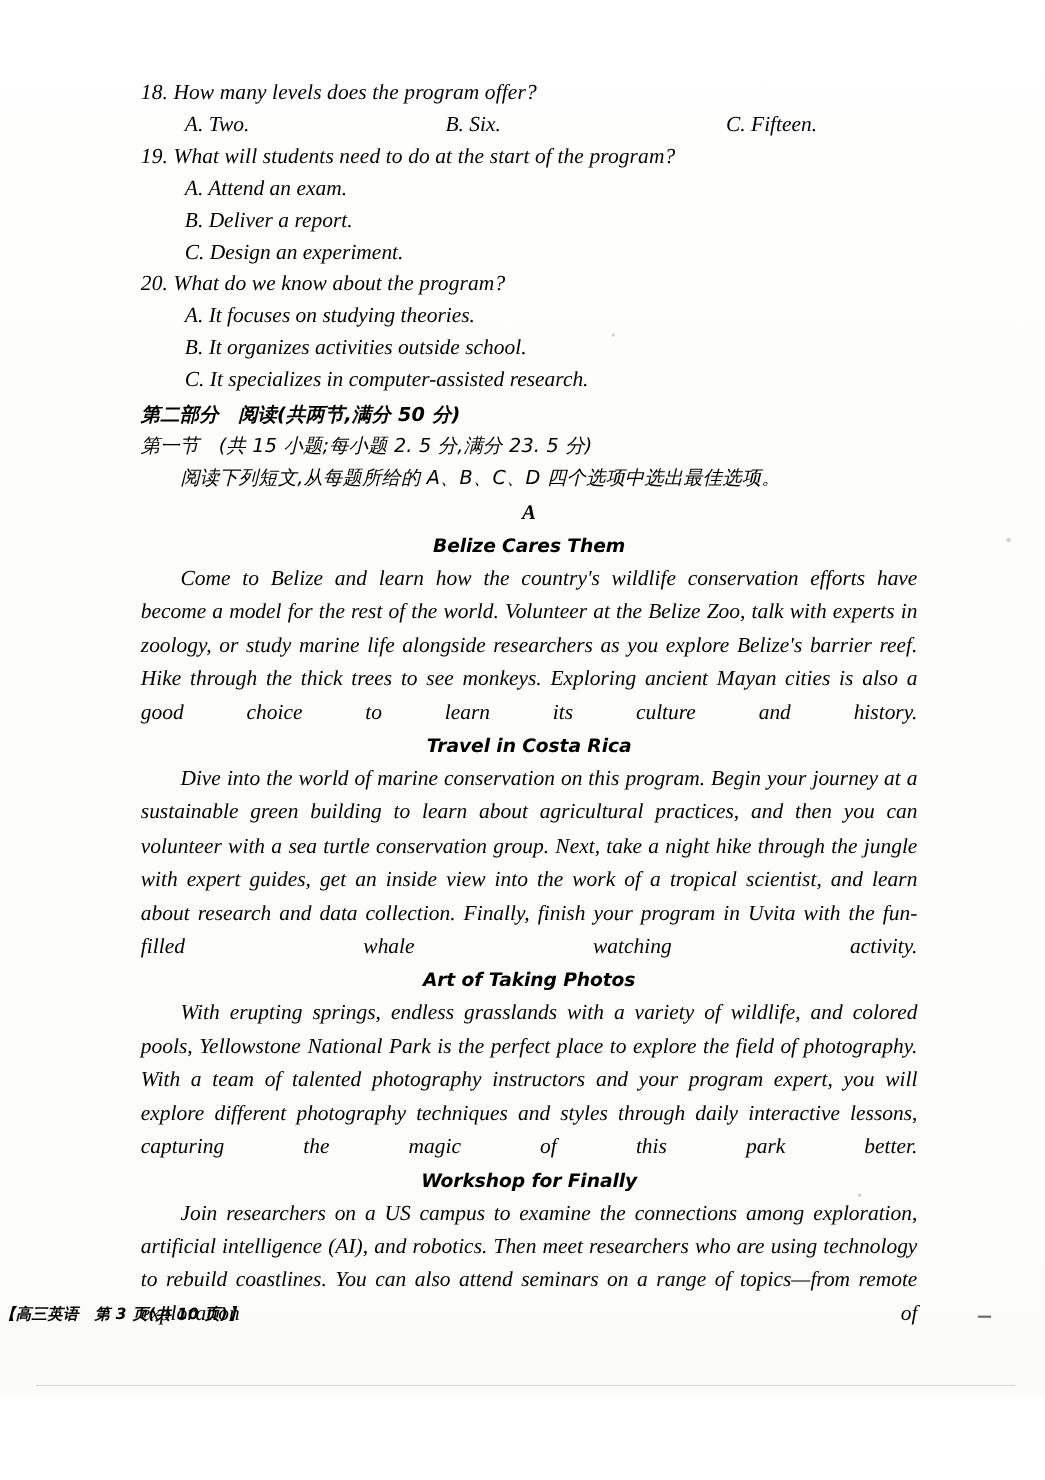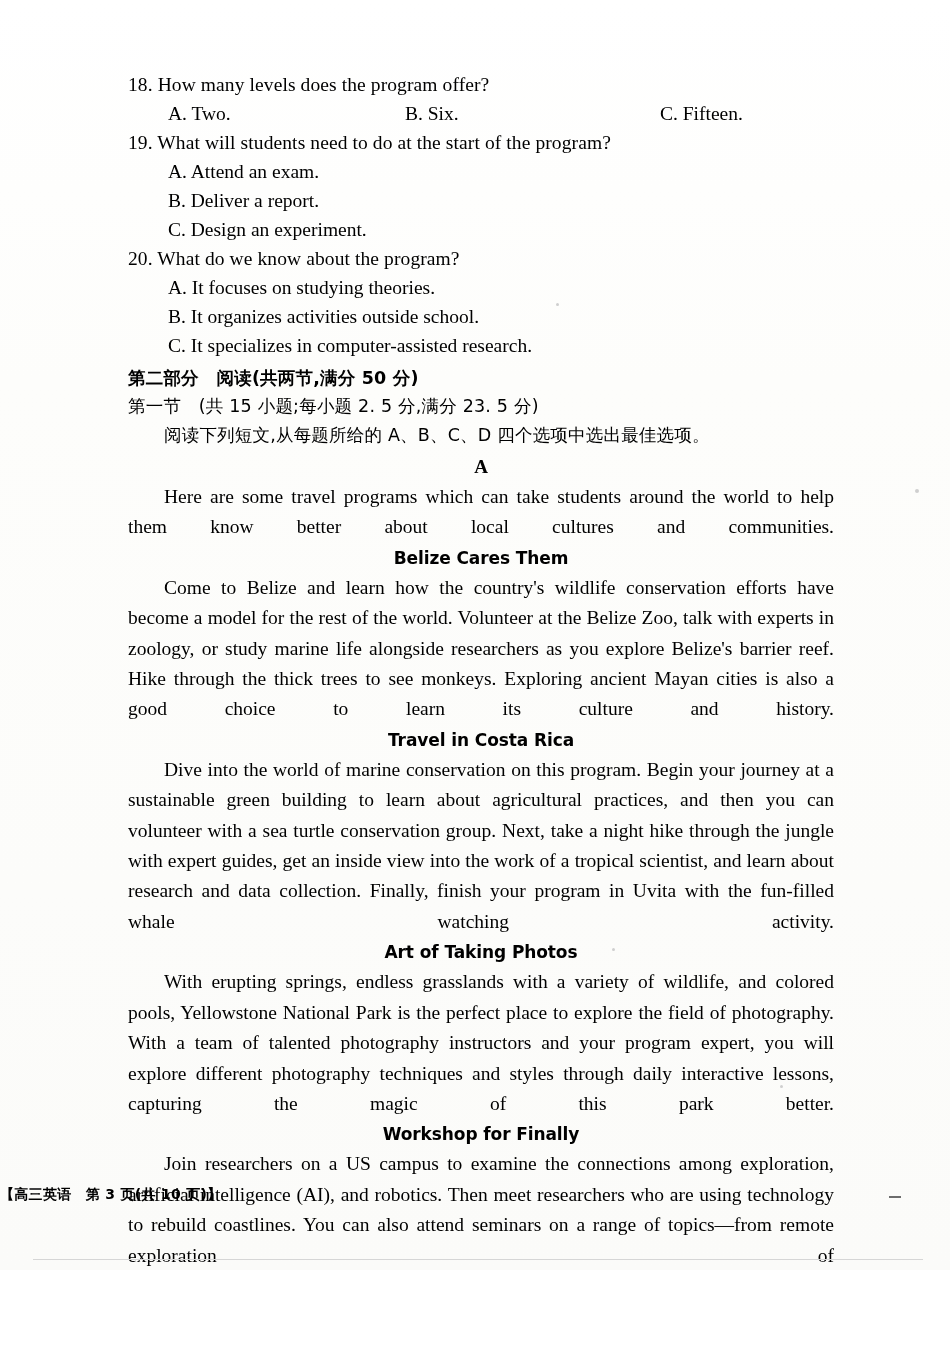--- a/index.html
+++ b/index.html
@@ -23,20 +23,21 @@
     height: 1270px;
     background:
       linear-gradient(180deg, #ffffff 0%, #fdfdfb 30%, #fcfcfa 70%, #fbfbf9 100%);
   }
   .page {
     position: absolute;
     left: 0; top: 0;
     width: 777px;
     height: 1345px;
     padding: 0;
+    font-style: italic;
   }
   .content {
     position: absolute;
     left: 128px;
     top: 70px;
     width: 706px;
   }
 
   
   .q-line {
@@ -186,21 +187,20 @@
     <div class="q-line q-stem">20. What do we know about the program?</div>
     <div class="opt-stack">A. It focuses on studying theories.</div>
     <div class="opt-stack">B. It organizes activities outside school.</div>
     <div class="opt-stack">C. It specializes in computer-assisted research.</div>
 
     <div class="cn-head">第二部分　阅读(共两节,满分 50 分)</div>
     <div class="cn-sub">第一节　(共 15 小题;每小题 2. 5 分,满分 23. 5 分)</div>
     <div class="cn-instr">阅读下列短文,从每题所给的 A、B、C、D 四个选项中选出最佳选项。</div>
     <div class="sec-letter">A</div>
 
-    <p class="para last-wide">Here are some travel programs which can take students around the world to help them know better about local cultures and communities.</p>
 
     <div class="sub-head">Belize Cares Them</div>
     <p class="para last-wide">Come to Belize and learn how the country's wildlife conservation efforts have become a model for the rest of the world. Volunteer at the Belize Zoo, talk with experts in zoology, or study marine life alongside researchers as you explore Belize's barrier reef. Hike through the thick trees to see monkeys. Exploring ancient Mayan cities is also a good choice to learn its culture and history.</p>
 
     <div class="sub-head">Travel in Costa Rica</div>
     <p class="para last-wide">Dive into the world of marine conservation on this program. Begin your journey at a sustainable green building to learn about agricultural practices, and then you can volunteer with a sea turtle conservation group. Next, take a night hike through the jungle with expert guides, get an inside view into the work of a tropical scientist, and learn about research and data collection. Finally, finish your program in Uvita with the fun-filled whale watching activity.</p>
 
     <div class="sub-head">Art of Taking Photos</div>
     <p class="para last-wide">With erupting springs, endless grasslands with a variety of wildlife, and colored pools, Yellowstone National Park is the perfect place to explore the field of photography. With a team of talented photography instructors and your program expert, you will explore different photography techniques and styles through daily interactive lessons, capturing the magic of this park better.</p>
 

